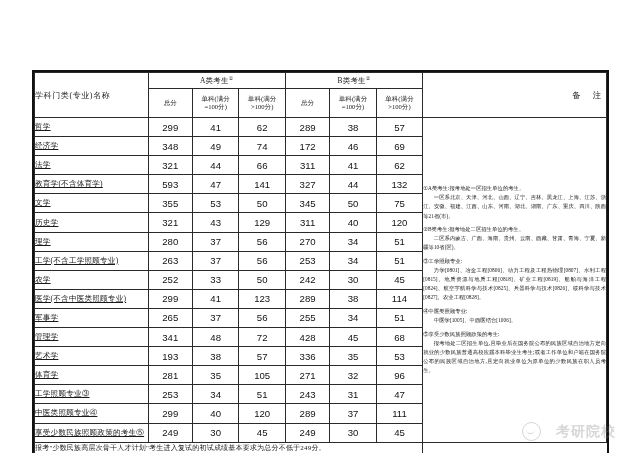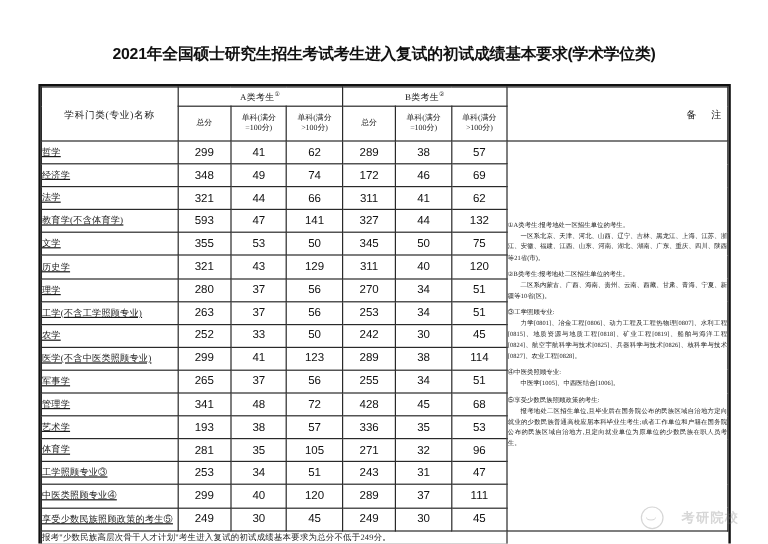--- a/index.html
+++ b/index.html
@@ -69,21 +69,21 @@
     letter-spacing: 0.3px;
   }
   .hdr-sub {
     text-align: center;
     font-size: 6.6px;
     line-height: 1.25;
     height: 28px;
     padding: 1px 1px;
   }
   .hdr-name {
-    text-align: center;
+    text-align: left;
     font-size: 8px;
     letter-spacing: 0.6px;
   }
   .hdr-remark {
     text-align: right;
     font-size: 8.4px;
     font-weight: bold;
     letter-spacing: 5px;
   }
   .sup {
@@ -126,21 +126,21 @@
   td.footnote {
     font-size: 7px;
     padding: 3px 4px;
     letter-spacing: 0.2px;
     white-space: nowrap;
   }
   .watermark {
     position: absolute;
     right: 24px;
     bottom: 12px;
-    font-size: 11px;
+    font-size: 14px;
     color: rgba(120,120,120,0.30);
     font-family: "Liberation Sans", "DejaVu Sans", sans-serif;
     font-weight: bold;
     letter-spacing: 1px;
     display: flex;
     align-items: center;
     gap: 15px;
     pointer-events: none;
   }
   .wm-logo {
@@ -158,21 +158,20 @@
     width: 9px; height: 5px;
     border-bottom: 1.4px solid rgba(120,120,120,0.30);
     border-radius: 0 0 7px 7px;
   }
 </style>
 </head>
 <body>
 
 <div class="page">
 
-  <div class="doc-title">2021年全国硕士研究生招生考试考生进入复试的初试成绩基本要求(学术学位类)</div>
 
   <div class="table-wrap">
     <table class="score">
       <colgroup>
         <col class="c-name">
           <col class="c-num">
           <col class="c-num2">
           <col class="c-num3">
         <col class="c-num">
           <col class="c-num2">

